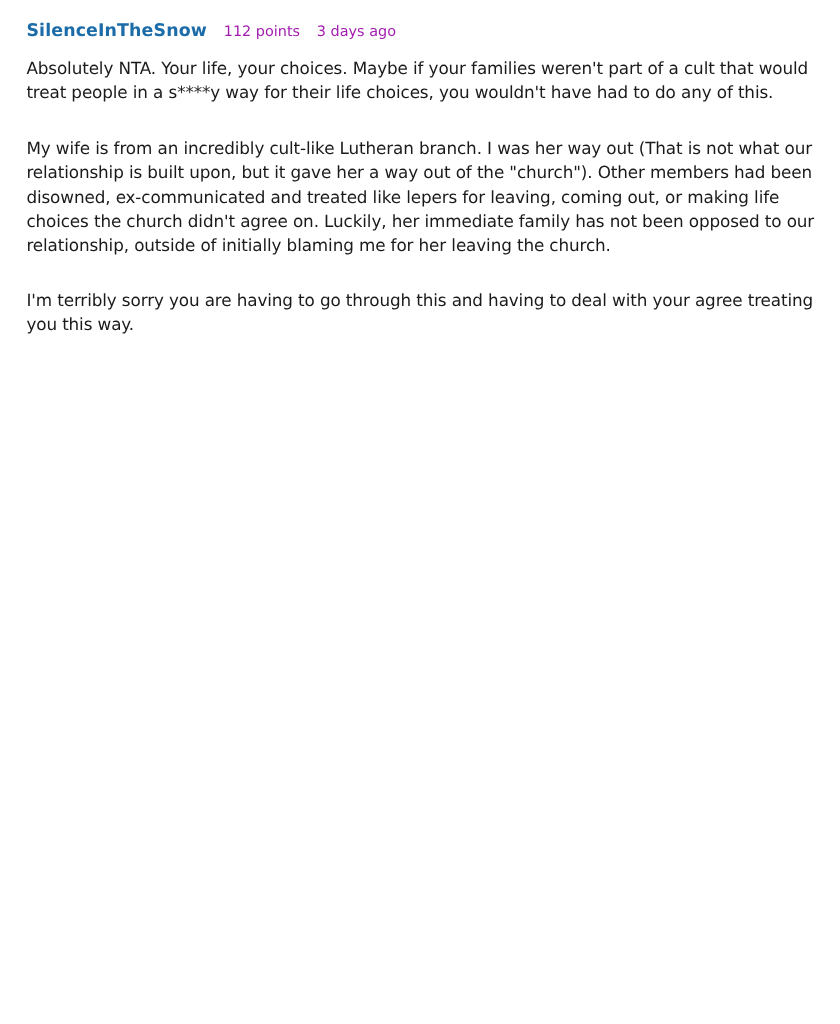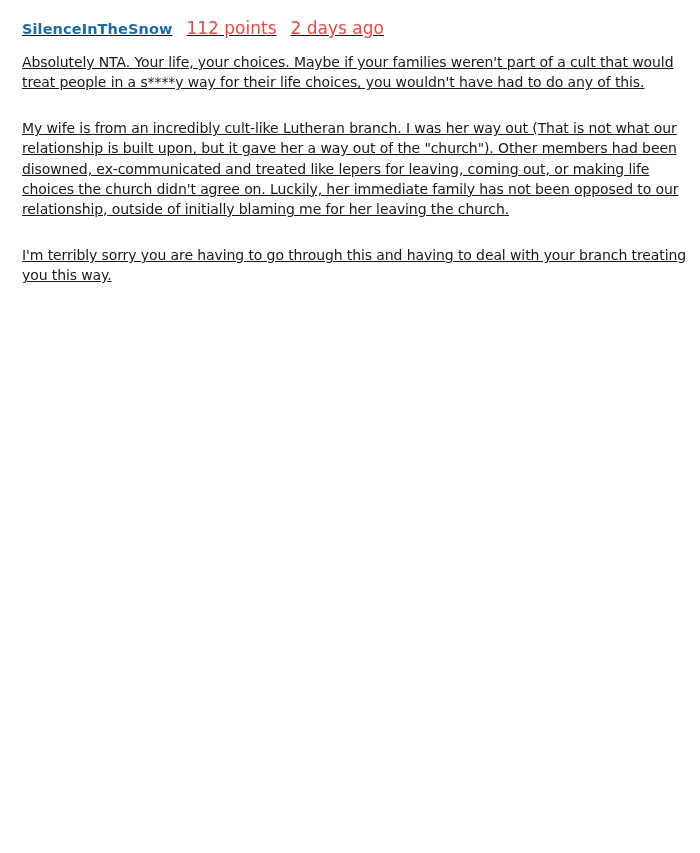--- a/index.html
+++ b/index.html
@@ -11,37 +11,36 @@
     width: 700px;
     height: 853px;
     font-family: "DejaVu Sans", sans-serif;
     color: #1a1a1b;
     overflow: hidden;
   }
   .comment {
     padding: 18px 5px 0 22px;
     box-sizing: border-box;
     width: 700px;
-    text-decoration: underline;
   }
   .comment-meta {
     display: flex;
     align-items: baseline;
     gap: 14px;
     margin-bottom: 14px;
     font-size: 14.5px;
   }
   .author {
     color: #1b6ca8;
     font-weight: bold;
     letter-spacing: 0.1px;
   }
   .points, .timestamp {
-    color: #ef4444;
-    font-size: 17px;
+    color: #a21caf;
+    font-size: 12px;
   }
   .comment-body {
     font-size: 14px;
     line-height: 1.44;
     color: #1a1a1b;
     letter-spacing: -0.1px;
   }
   .comment-body p {
     margin: 0 0 26px 0;
   }
@@ -50,22 +49,22 @@
   }
 </style>
 </head>
 <body>
 
 <div class="comment">
 
   <div class="comment-meta">
     <span class="author">SilenceInTheSnow</span>
     <span class="points">112 points</span>
-    <span class="timestamp">2 days ago</span>
+    <span class="timestamp">3 days ago</span>
   </div>
 
   <div class="comment-body">
     <p>Absolutely NTA. Your life, your choices. Maybe if your families weren't part of a cult that would treat people in a s****y way for their life choices, you wouldn't have had to do any of this.</p>
     <p>My wife is from an incredibly cult-like Lutheran branch. I was her way out (That is not what our relationship is built upon, but it gave her a way out of the "church"). Other members had been disowned, ex-communicated and treated like lepers for leaving, coming out, or making life choices the church didn't agree on. Luckily, her immediate family has not been opposed to our relationship, outside of initially blaming me for her leaving the church.</p>
-    <p>I'm terribly sorry you are having to go through this and having to deal with your branch treating you this way.</p>
+    <p>I'm terribly sorry you are having to go through this and having to deal with your agree treating you this way.</p>
   </div>
 
 </div>
 
 </body></html>

